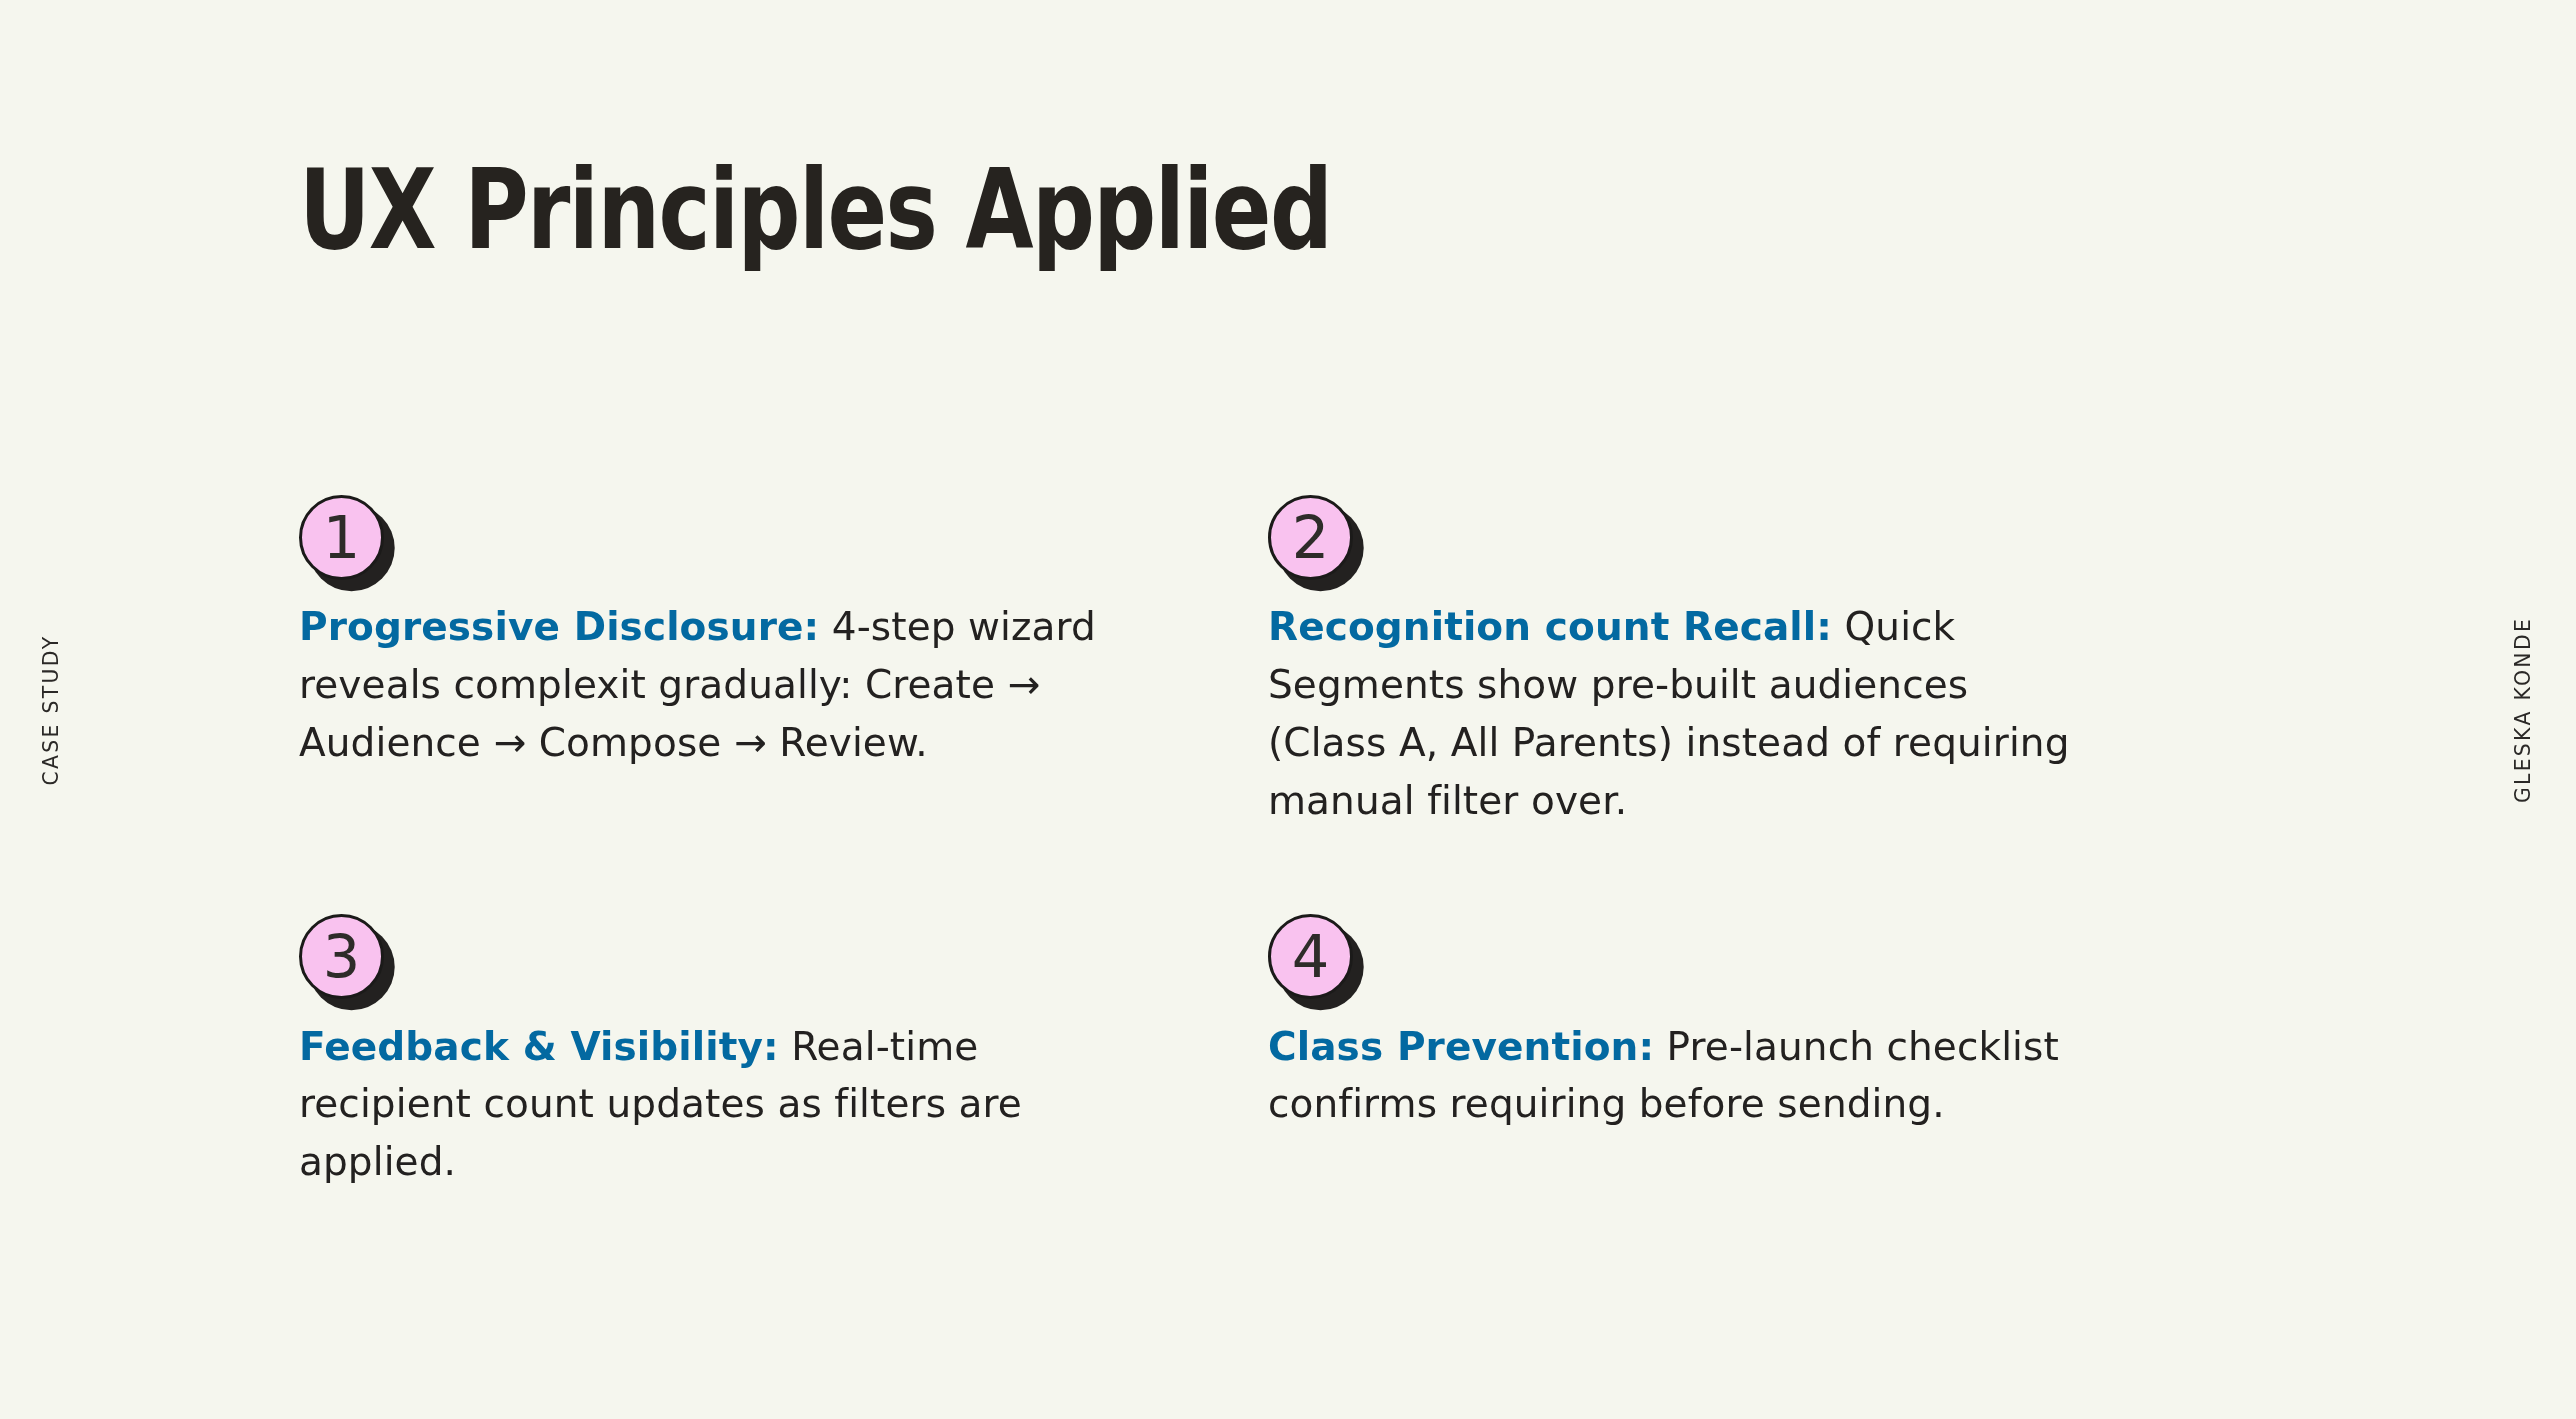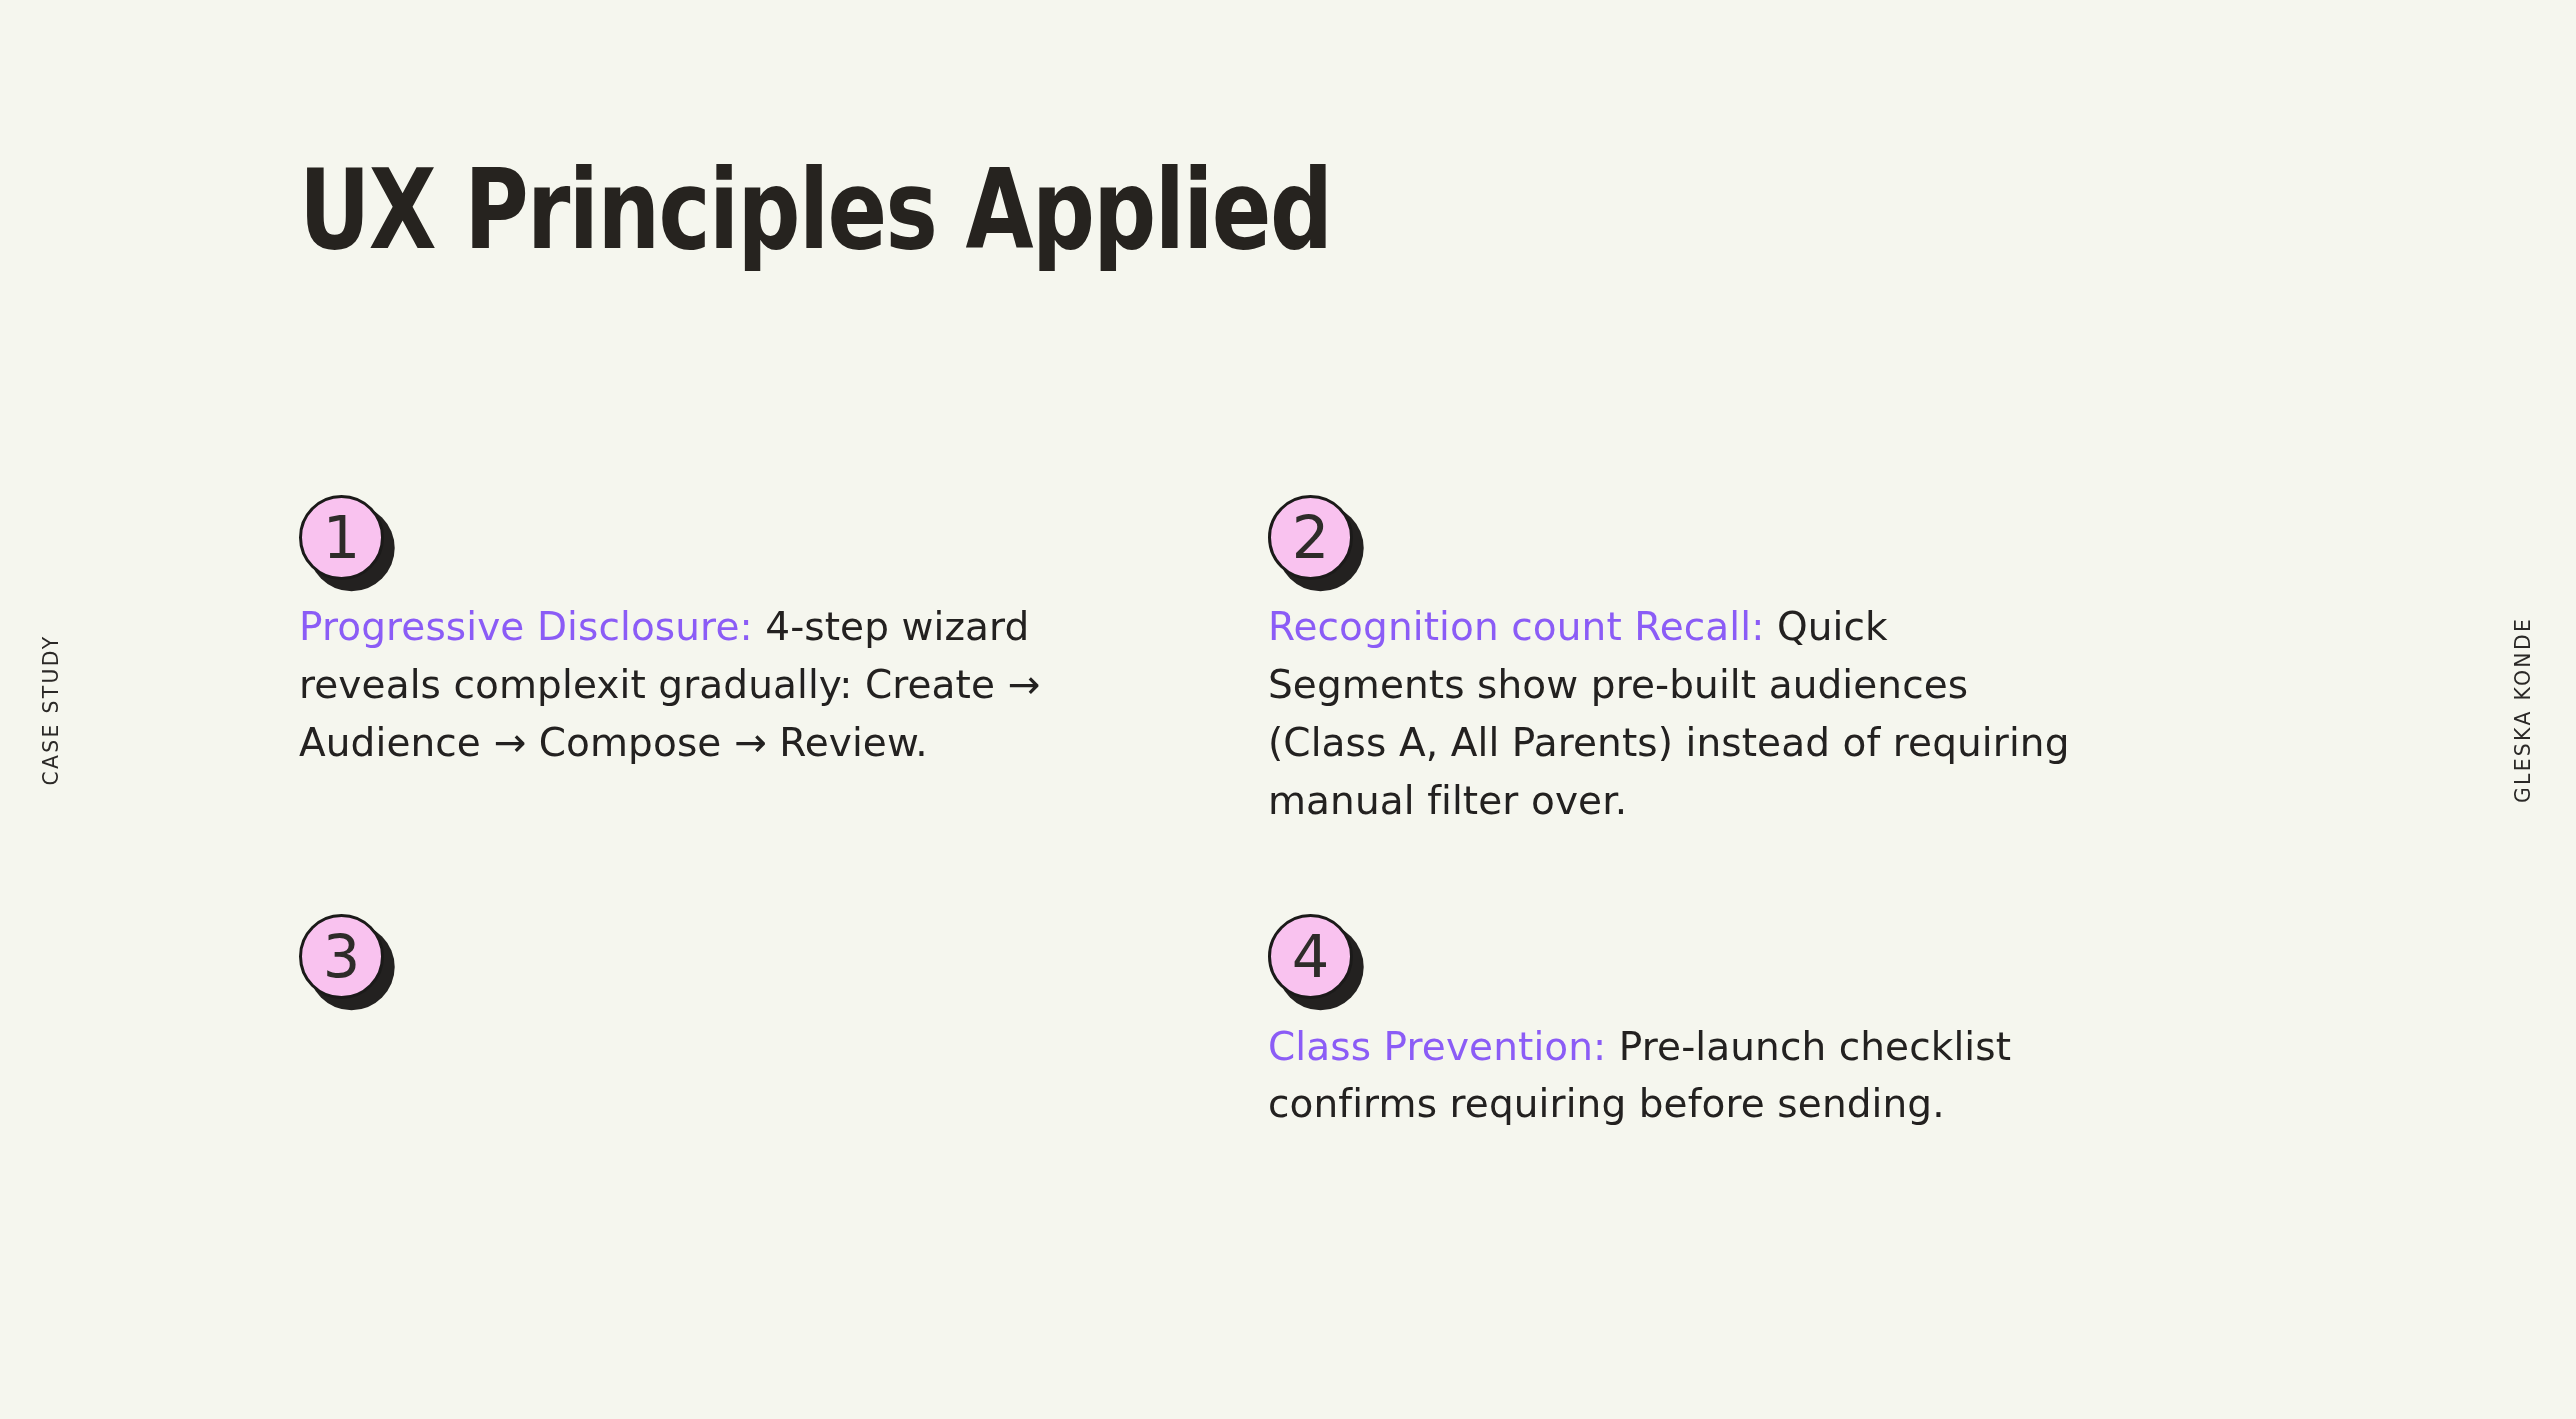--- a/index.html
+++ b/index.html
@@ -63,21 +63,21 @@
     line-height: 1;
     color: #2e2c29;
   }
   .principle p {
     margin: 0;
     font-size: 39px;
     line-height: 1.48;
     letter-spacing: 0.1px;
     color: #232120;
   }
-  .principle p strong { font-weight: normal; color: #8b5cf6; }
+  .principle p strong { font-weight: bold; color: #0369a1; }
 </style>
 </head>
 <body>
 
 <div class="slide">
 
   <div class="side-label left">CASE STUDY</div>
 
   <div class="side-label right">GLESKA KONDE</div>
 
@@ -96,20 +96,21 @@
       <div class="badge">
         <span>2</span>
       </div>
       <p><strong>Recognition count Recall:</strong> <span>Quick Segments show pre-built audiences (Class A, All Parents) instead of requiring manual filter over.</span></p>
     </div>
 
     <div class="principle">
       <div class="badge">
         <span>3</span>
       </div>
+      <p><strong>Feedback &amp; Visibility:</strong> <span>Real-time recipient count updates as filters are applied.</span></p>
     </div>
 
     <div class="principle">
       <div class="badge">
         <span>4</span>
       </div>
       <p><strong>Class Prevention:</strong> <span>Pre-launch checklist confirms requiring before sending.</span></p>
     </div>
 
   </div>

